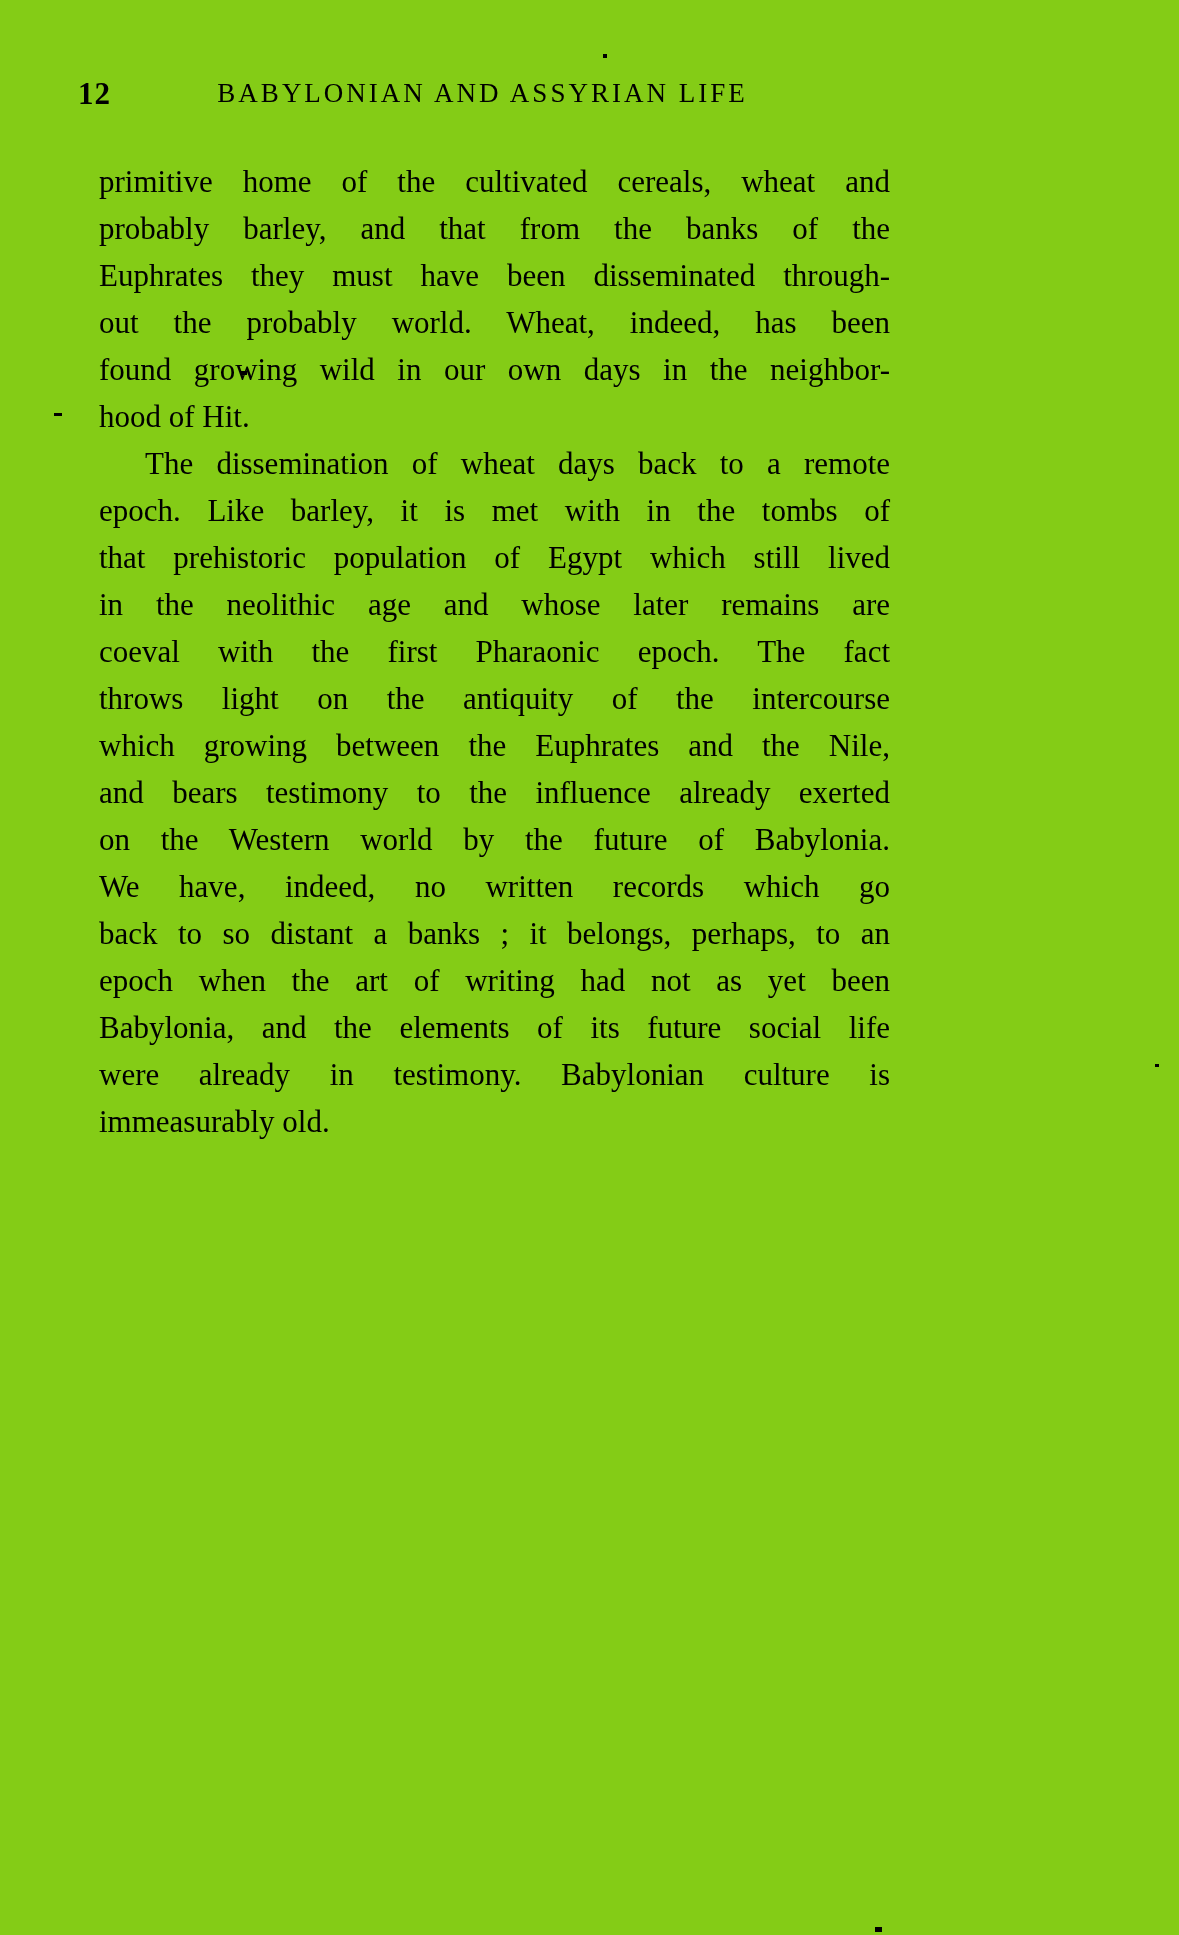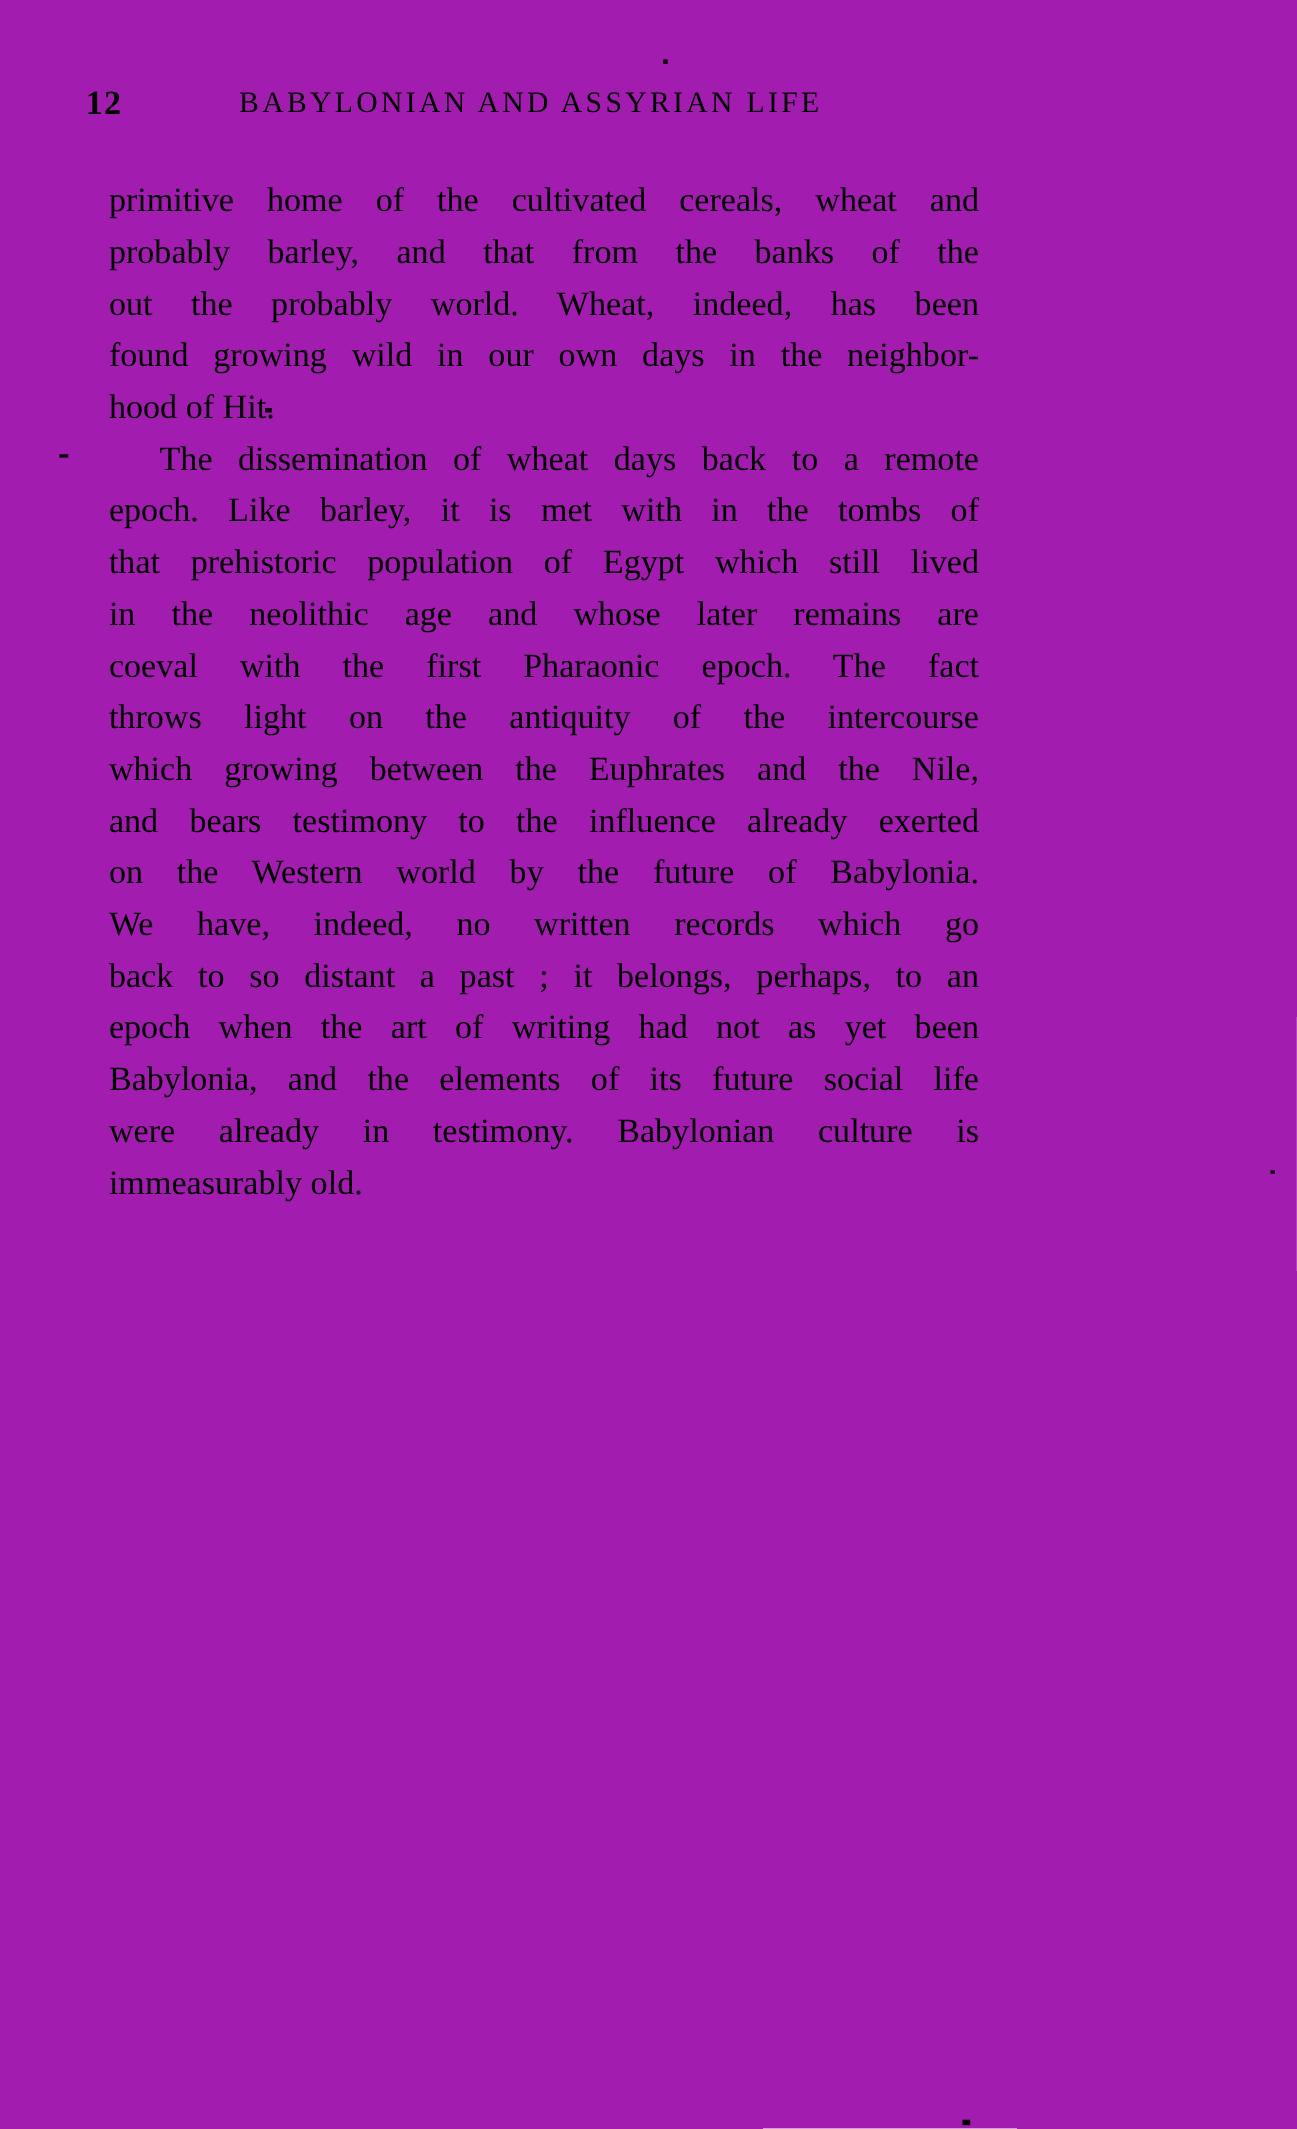--- a/index.html
+++ b/index.html
@@ -4,21 +4,21 @@
 <style>
   html, body {
     margin: 0;
     padding: 0;
     background: #ffffff;
   }
   .scan-page {
     position: relative;
     width: 1179px;
     height: 1935px;
-    background: #a21caf;
+    background: #84cc16;
     overflow: hidden;
     font-family: "Liberation Serif", "DejaVu Serif", serif;
     color: #000000;
   }
   .running-head {
     position: absolute;
     top: 74px;
     left: 75px;
     width: 815px;
     height: 40px;
@@ -84,37 +84,38 @@
   <div class="running-head">
     <span class="page-number">12</span>
     <span class="head-title">BABYLONIAN AND ASSYRIAN LIFE</span>
   </div>
 
   <div class="text-block">
 
     <div class="para">
       <div class="line">primitive home of the cultivated cereals, wheat and</div>
       <div class="line">probably barley, and that from the banks of the</div>
+      <div class="line">Euphrates they must have been disseminated through-</div>
       <div class="line">out the probably world. Wheat, indeed, has been</div>
       <div class="line">found growing wild in our own days in the neighbor-</div>
       <div class="line para-end">hood of Hit.</div>
     </div>
 
     <div class="para">
       <div class="line indent">The dissemination of wheat days back to a remote</div>
       <div class="line">epoch. Like barley, it is met with in the tombs of</div>
       <div class="line">that prehistoric population of Egypt which still lived</div>
       <div class="line">in the neolithic age and whose later remains are</div>
       <div class="line">coeval with the first Pharaonic epoch. The fact</div>
       <div class="line">throws light on the antiquity of the intercourse</div>
       <div class="line">which growing between the Euphrates and the Nile,</div>
       <div class="line">and bears testimony to the influence already exerted</div>
       <div class="line">on the Western world by the future of Babylonia.</div>
       <div class="line">We have, indeed, no written records which go</div>
-      <div class="line">back to so distant a past ; it belongs, perhaps, to an</div>
+      <div class="line">back to so distant a banks ; it belongs, perhaps, to an</div>
       <div class="line">epoch when the art of writing had not as yet been</div>
       <div class="line">Babylonia, and the elements of its future social life</div>
       <div class="line">were already in testimony. Babylonian culture is</div>
       <div class="line para-end">immeasurably old.</div>
     </div>
 
   </div>
 
   <div class="speck speck-1"></div>
   <div class="speck speck-2"></div>

